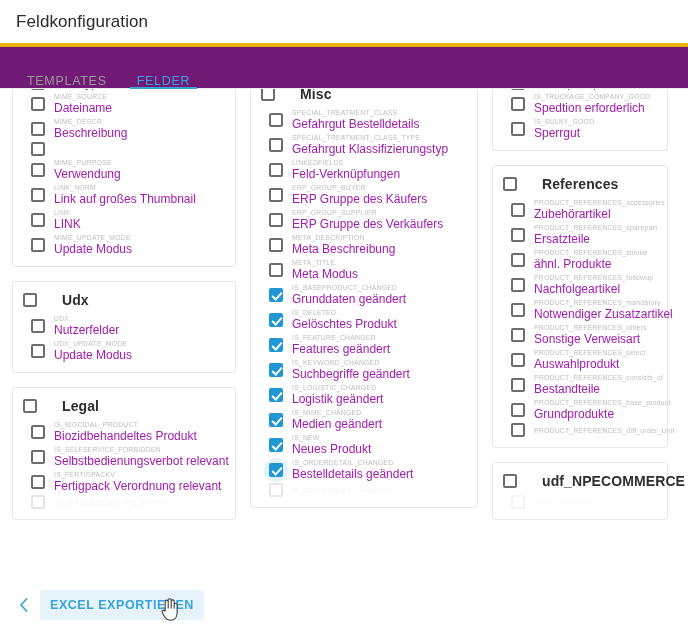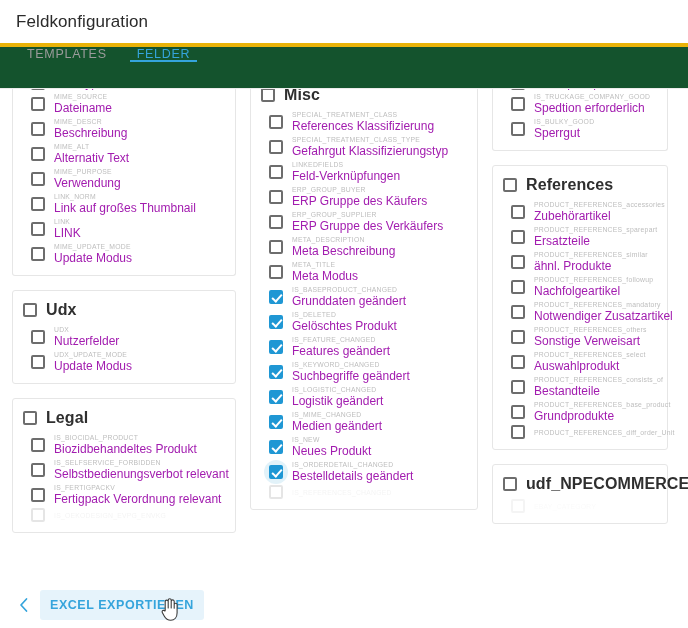--- a/index.html
+++ b/index.html
@@ -17,22 +17,22 @@
     display: flex; align-items: center;
     padding: 0 16px;
     border-bottom: 4px solid #eab308;
     background: #fff;
   }
   .dialog-title { font-size: 17px; color: #2b2b2b; font-weight: 400; letter-spacing: .1px; }
 
   
   .tabbar {
     height: 42px; flex: 0 0 42px;
-    background: #14532d;
-    display: flex; align-items: flex-start;
+    background: #701a75;
+    display: flex; align-items: flex-end;
     padding-left: 12px;
     position: relative; z-index: 5;
     border-bottom: 1px solid #ececec;
   }
   .tab {
     display: flex; align-items: center;
     padding: 0 15px;
     font-size: 12.5px; letter-spacing: .7px;
     color: #9b9b9b; font-weight: 500;
     position: relative; cursor: pointer;
@@ -64,21 +64,21 @@
   .card {
     border: 1px solid #e6e6e6;
     border-radius: 3px;
     background: #fff;
     padding: 7px 8px 9px 8px;
   }
   .card.clipped-top { border-top: none; border-top-left-radius: 0; border-top-right-radius: 0; }
 
   
   .grp-head { display: flex; align-items: center; padding: 3px 0 5px 2px; }
-  .grp-title { font-size: 16px; font-weight: bold; color: #2f2f2f; margin-left: 9px; letter-spacing: .1px; }
+  .grp-title { font-size: 14px; font-weight: bold; color: #2f2f2f; margin-left: 25px; letter-spacing: .1px; }
 
   .row { display: flex; align-items: center; padding: 1px 0 1px 10px; position: relative; }
   .row .texts { margin-left: 9px; display: flex; flex-direction: column; justify-content: center; }
   .code {
     font-size: 6.8px; color: #bdbdbd; letter-spacing: .25px;
     line-height: 9px; white-space: nowrap; text-transform: uppercase;
   }
   .code.lc { text-transform: none; }
   .label {
     font-size: 12px; color: #a21caf; line-height: 14px; white-space: nowrap;
@@ -183,24 +183,20 @@
               </span>
               <div class="texts">
                 <div class="code">MIME_DESCR</div>
                 <div class="label">Beschreibung</div>
               </div>
             </div>
             <div class="row">
               <span class="cb-wrap">
                 <span class="cb"></span>
               </span>
-              <div class="texts">
-                <div class="code">MIME_ALT</div>
-                <div class="label">Alternativ Text</div>
-              </div>
             </div>
             <div class="row">
               <span class="cb-wrap">
                 <span class="cb"></span>
               </span>
               <div class="texts">
                 <div class="code">MIME_PURPOSE</div>
                 <div class="label">Verwendung</div>
               </div>
             </div>
@@ -310,21 +306,21 @@
                 <span class="cb"></span>
               </span>
               <span class="grp-title">Misc</span>
             </div>
             <div class="row">
               <span class="cb-wrap">
                 <span class="cb"></span>
               </span>
               <div class="texts">
                 <div class="code">SPECIAL_TREATMENT_CLASS</div>
-                <div class="label">References Klassifizierung</div>
+                <div class="label">Gefahrgut Bestelldetails</div>
               </div>
             </div>
             <div class="row">
               <span class="cb-wrap">
                 <span class="cb"></span>
               </span>
               <div class="texts">
                 <div class="code">SPECIAL_TREATMENT_CLASS_TYPE</div>
                 <div class="label">Gefahrgut Klassifizierungstyp</div>
               </div>

